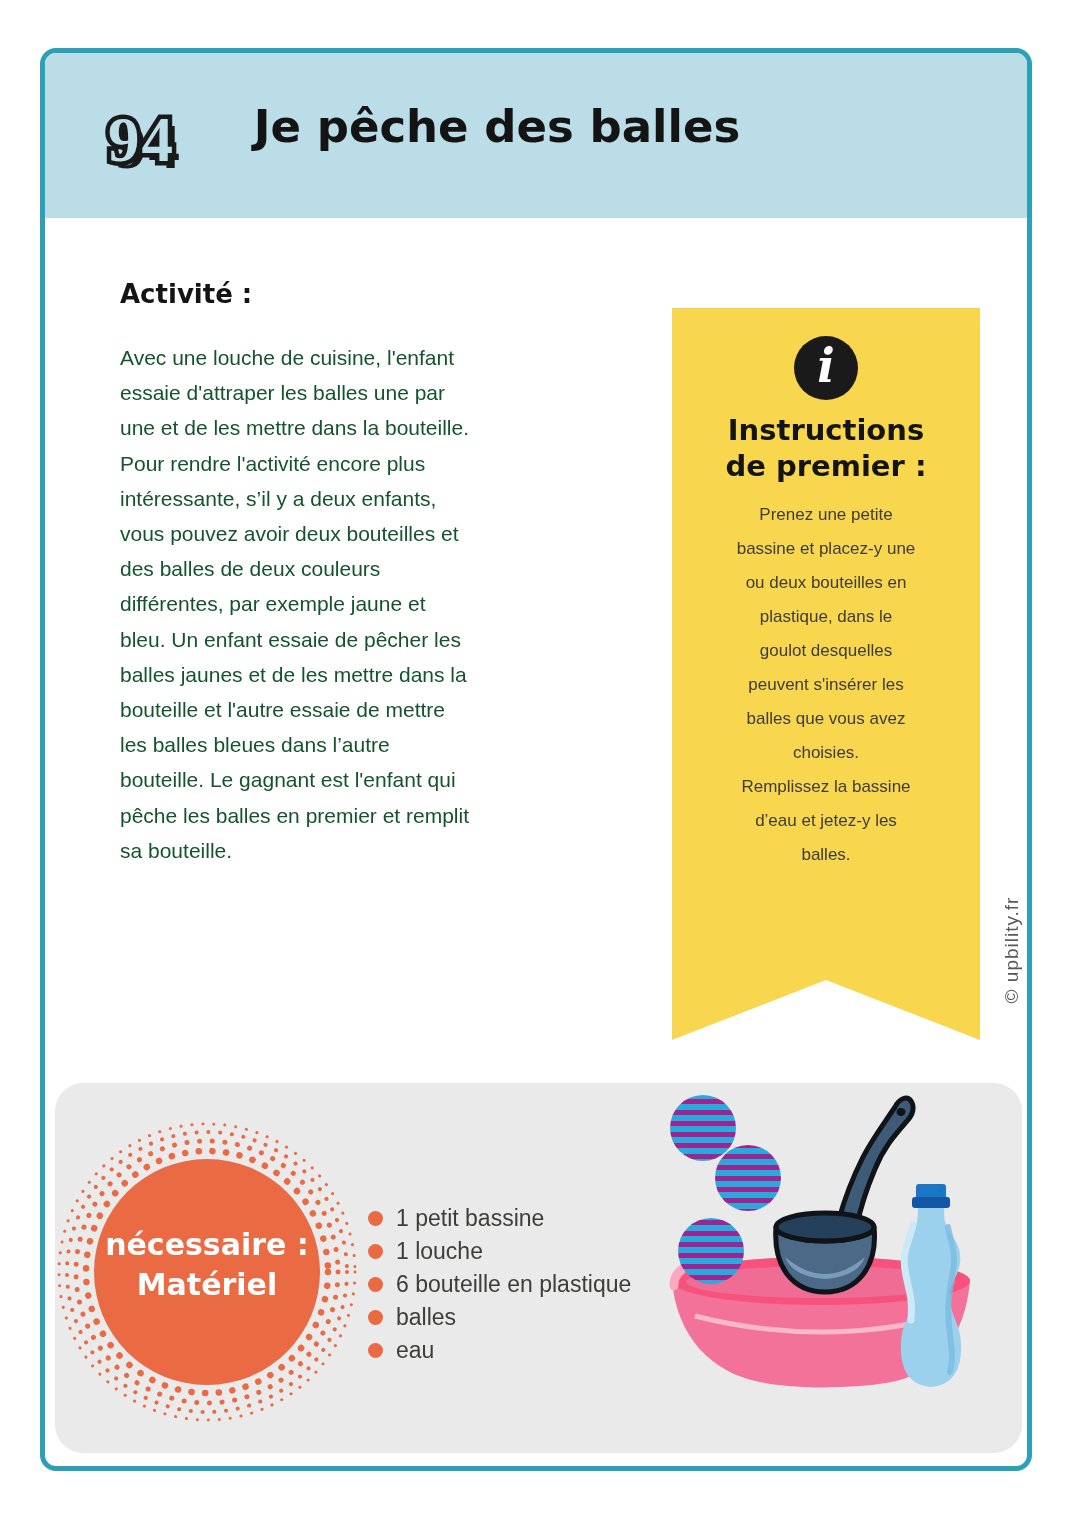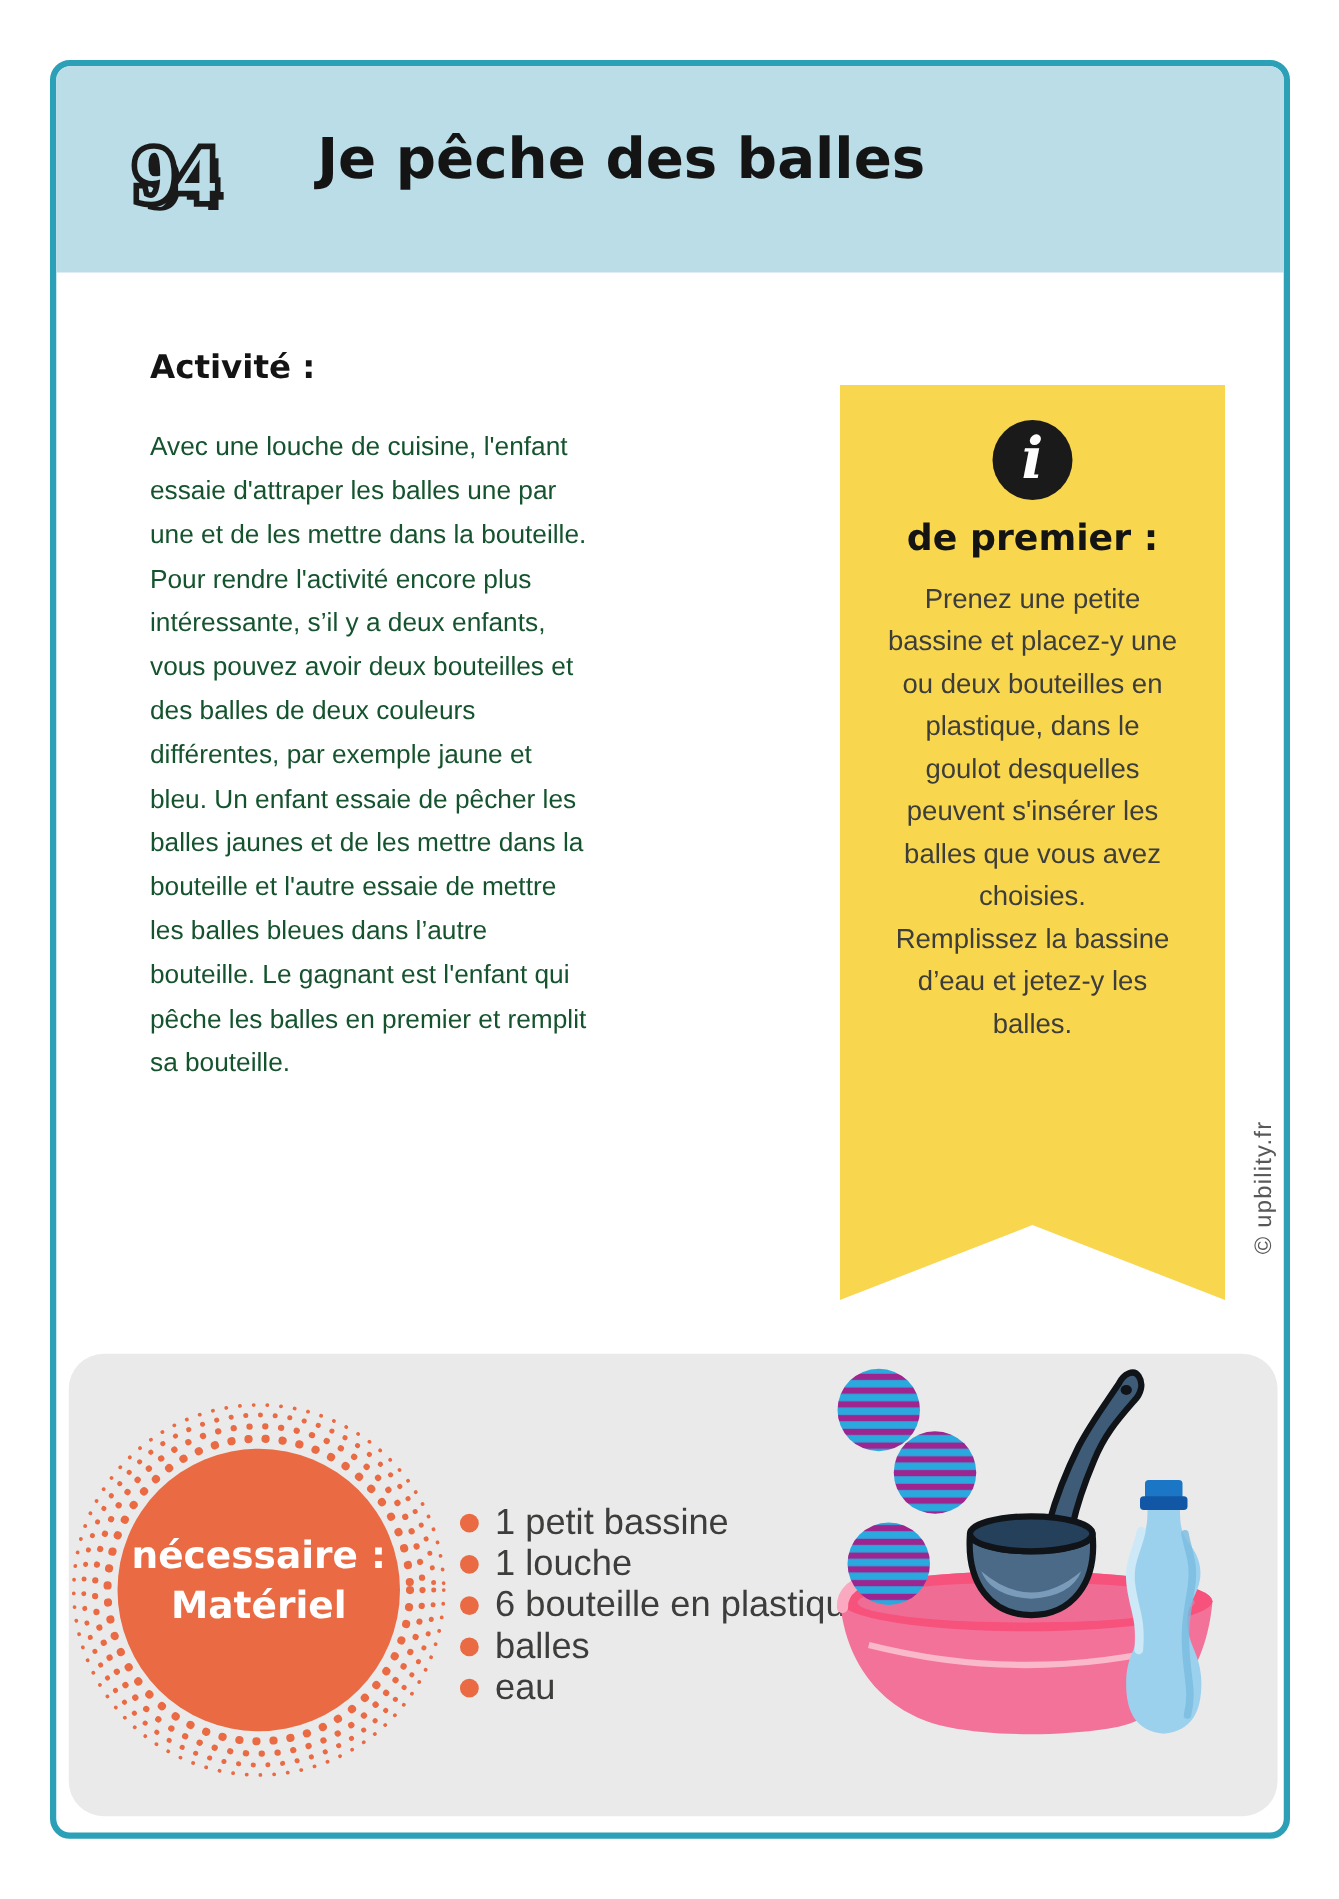--- a/index.html
+++ b/index.html
@@ -25,37 +25,37 @@
         font-size:21px;line-height:35.2px;white-space:pre-line;color:#14532d;}
   
   .ribbon{position:absolute;left:672px;top:308px;width:308px;height:732px;background:#F8D64E;
         clip-path:polygon(0 0,100% 0,100% 100%,50% calc(100% - 60px),0 100%);text-align:center;}
   .info-circle{position:absolute;left:122px;top:28px;width:64px;height:64px;border-radius:50%;
         background:#1A1A1A;color:#ffffff;font-family:"DejaVu Serif",serif;font-style:italic;
         font-weight:700;font-size:46px;line-height:60px;text-align:center;}
   .ribbon-heading{margin:0;padding-top:104px;font-family:"DejaVu Sans",sans-serif;
         font-weight:800;font-size:29px;line-height:36px;color:#141414;}
   .ribbon-heading span{display:block;}
-  .ribbon-body{margin:14px auto 0;width:288px;font-size:22px;line-height:34px;
+  .ribbon-body{margin:14px auto 0;width:288px;font-size:17px;line-height:34px;
         white-space:pre-line;color:#3D3D3B;}
   
   .copyright{position:absolute;left:1012px;top:950px;transform:translate(-50%,-50%) rotate(-90deg);
         white-space:nowrap;font-size:19px;color:#58585A;letter-spacing:1px;}
   
   .bottom-panel{position:absolute;left:55px;top:1083px;width:967px;height:370px;
         background:#EAEAEA;border-radius:28px;}
   .material-badge-svg{position:absolute;left:52px;top:1117px;}
   .material-badge-label{position:absolute;left:87px;top:1225px;width:240px;text-align:center;
         font-family:"DejaVu Sans",sans-serif;font-weight:800;font-size:30px;line-height:40px;
         color:#ffffff;}
   .material-badge-label span{display:block;}
   .materials-list{position:absolute;left:368px;top:1202px;}
   .material-row{display:flex;align-items:center;height:33px;}
   .bullet{width:15px;height:15px;border-radius:50%;background:#E96A43;margin-right:13px;flex:0 0 auto;}
-  .material-label{font-size:29px;color:#3D3D3B;}
+  .material-label{font-size:23px;color:#3D3D3B;}
   .illustration{position:absolute;left:655px;top:1085px;}
 </style>
 </head>
 <body>
 
 <div class="page">
   <div class="card"></div>
   <div class="header-band"></div>
 
   <div class="badge">
@@ -78,20 +78,21 @@
 balles jaunes et de les mettre dans la
 bouteille et l'autre essaie de mettre
 les balles bleues dans l’autre
 bouteille. Le gagnant est l'enfant qui
 pêche les balles en premier et remplit
 sa bouteille.</div>
 
   <div class="ribbon">
     <div class="info-circle">i</div>
     <div class="ribbon-heading">
+      <span>Instructions</span>
       <span>de premier :</span>
     </div>
     <div class="ribbon-body">Prenez une petite
 bassine et placez-y une
 ou deux bouteilles en
 plastique, dans le
 goulot desquelles
 peuvent s'insérer les
 balles que vous avez
 choisies.

